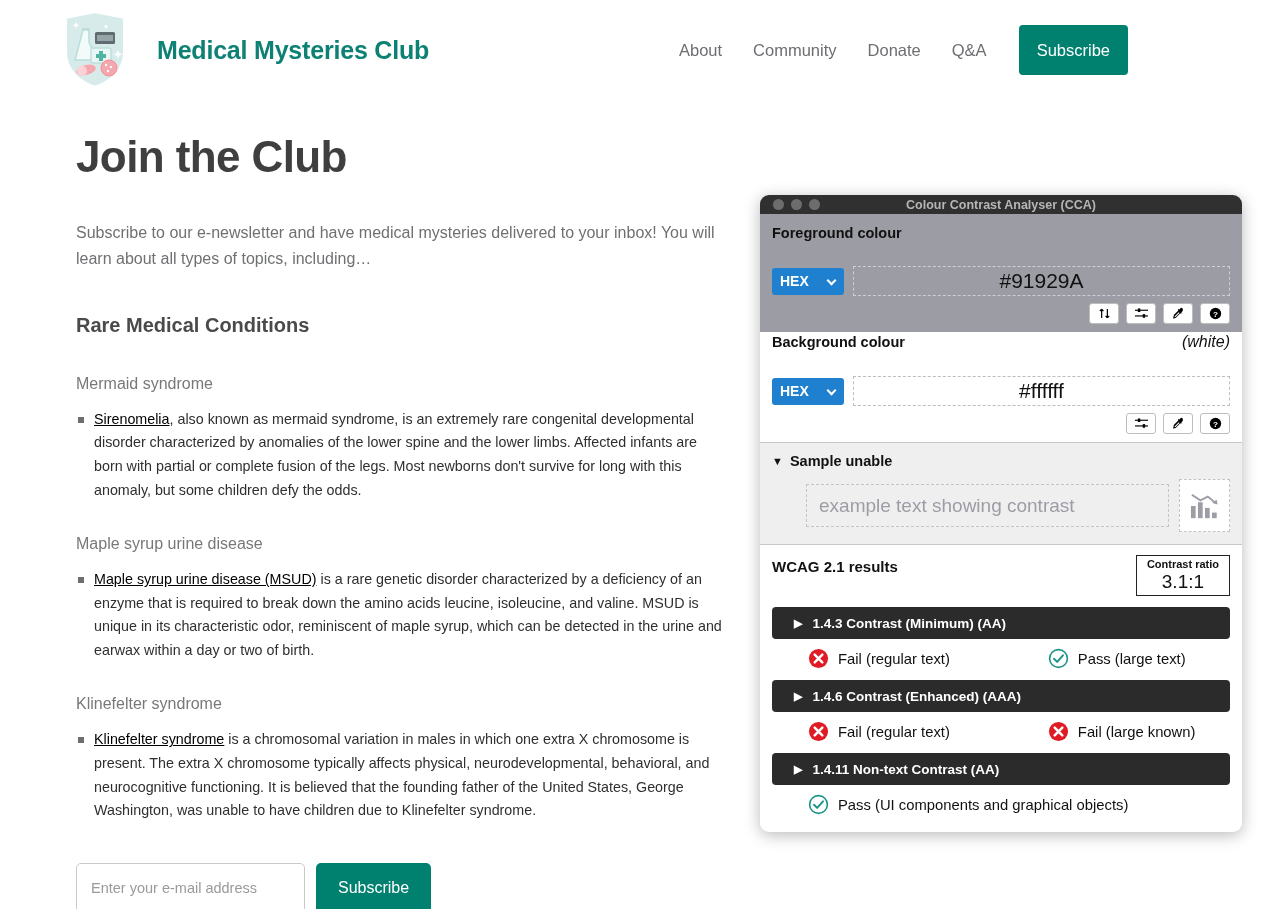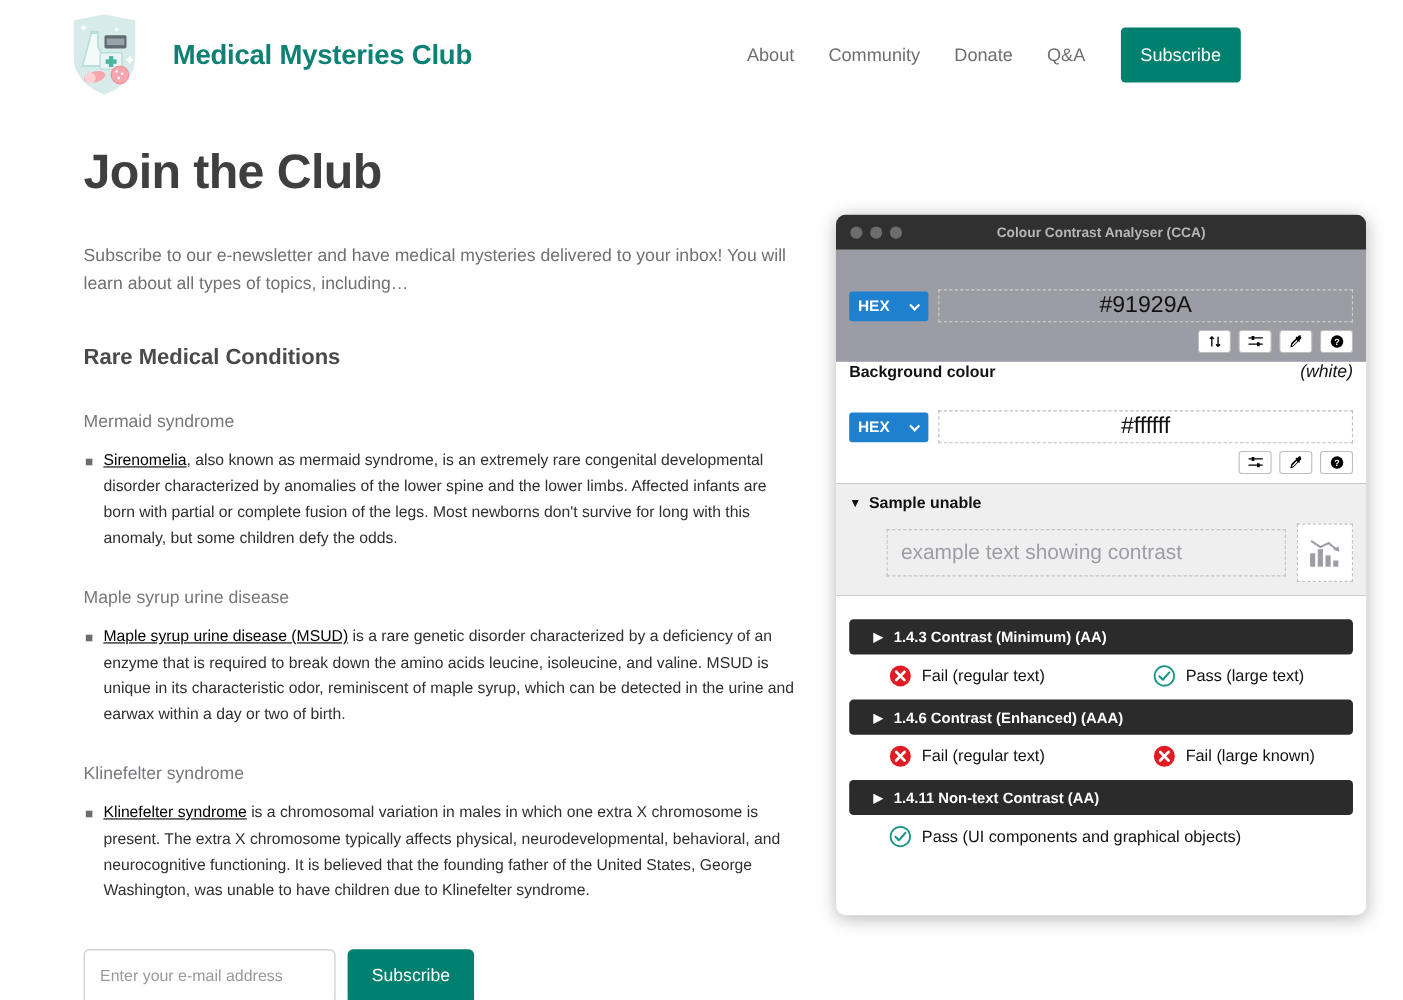--- a/index.html
+++ b/index.html
@@ -76,21 +76,21 @@
   }
 
   
   .cca {
     position: absolute; left: 760px; top: 195px; width: 482px; height: 637px;
     border-radius: 9px; overflow: hidden;
     box-shadow: 0 3px 16px rgba(0,0,0,0.28);
     background: #fff; font-family: "Liberation Sans", sans-serif;
   }
   .cca-titlebar {
-    height: 32px; background: #303030; display: flex; align-items: center;
+    height: 19px; background: #303030; display: flex; align-items: center;
     position: relative;
   }
   .dots { display: flex; gap: 7px; margin-left: 13px; }
   .dot { width: 11px; height: 11px; border-radius: 50%; background: #6d6d6d; }
   .cca-title {
     position: absolute; left: 0; right: 0; text-align: center;
     font-size: 12.5px; color: #b6b6b6; font-weight: bold; pointer-events: none;
   }
   .fg-panel { background: #9c9ca4; padding: 11px 12px 8px 12px; }
   .bg-panel { background: #ffffff; padding: 1px 12px 8px 12px;
@@ -252,20 +252,23 @@
     <div class="cca-titlebar">
       <div class="dots">
         <span class="dot"></span>
         <span class="dot"></span>
         <span class="dot"></span>
       </div>
       <div class="cca-title">Colour Contrast Analyser (CCA)</div>
     </div>
 
     <div class="fg-panel">
+      <div class="panel-head">
+        <span class="panel-label">Foreground colour</span>
+      </div>
       <div class="color-row">
         <div class="hex-select">
           <span>HEX</span>
           <span class="caret"></span>
         </div>
         <div class="color-value">#91929A</div>
       </div>
       <div class="icon-row">
         <button class="icon-btn">
           <svg viewBox="0 0 16 16" width="13" height="13" stroke="#000" stroke-width="1.5" fill="none">
@@ -344,20 +347,27 @@
             <rect x="17" y="18" width="5" height="11"></rect>
             <rect x="24.5" y="23" width="5" height="6"></rect>
             <path d="M3 4 L12 10 L20 6 L28.5 13" stroke="#9d9ea5" stroke-width="2" fill="none"></path>
             <path d="M30.5 14.5 L24.5 12.6 L29.5 9.2 Z"></path>
           </svg>
         </div>
       </div>
     </div>
 
     <div class="wcag-panel">
+      <div class="wcag-head">
+        <span class="wcag-title">WCAG 2.1 results</span>
+        <div class="ratio-box">
+          <div class="ratio-label">Contrast ratio</div>
+          <div class="ratio-value">3.1:1</div>
+        </div>
+      </div>
 
       <div class="crit-bar">
         <span class="tri">▶</span>
         <span>1.4.3 Contrast (Minimum) (AA)</span>
       </div>
       <div class="results-row">
         <div class="result">
           <svg class="badge" viewBox="0 0 22 22">
             <circle cx="11" cy="11" r="10" fill="#e01b24"></circle>
             <path d="M7 7 L15 15 M15 7 L7 15" stroke="#fff" stroke-width="2.6" stroke-linecap="round"></path>

